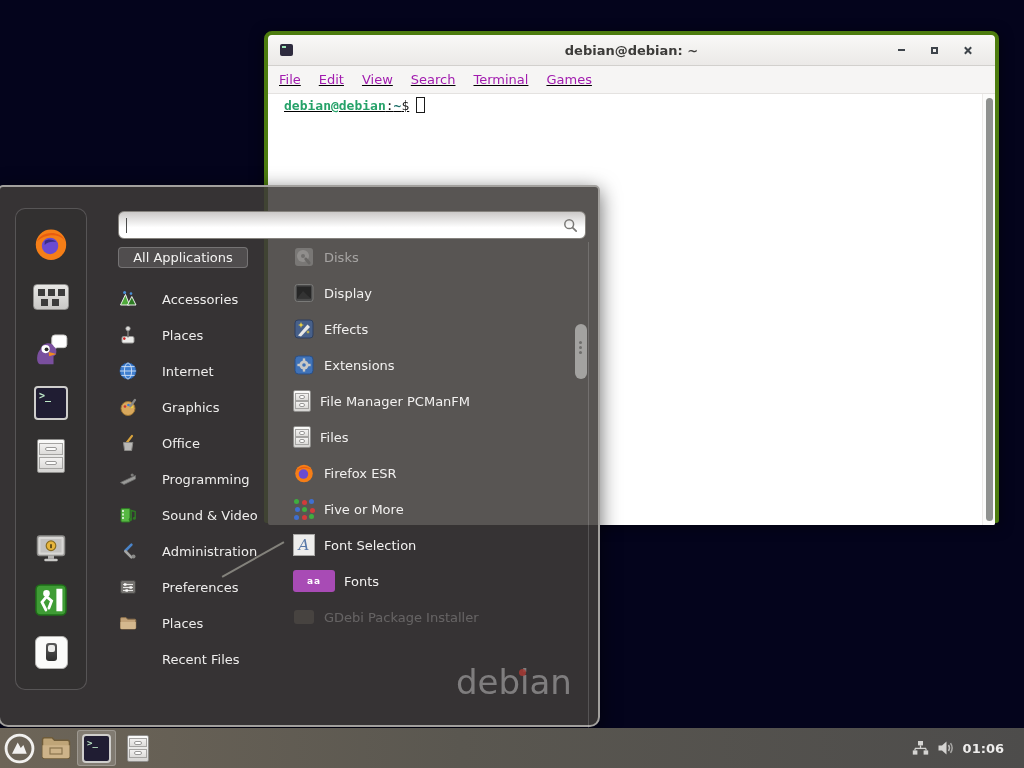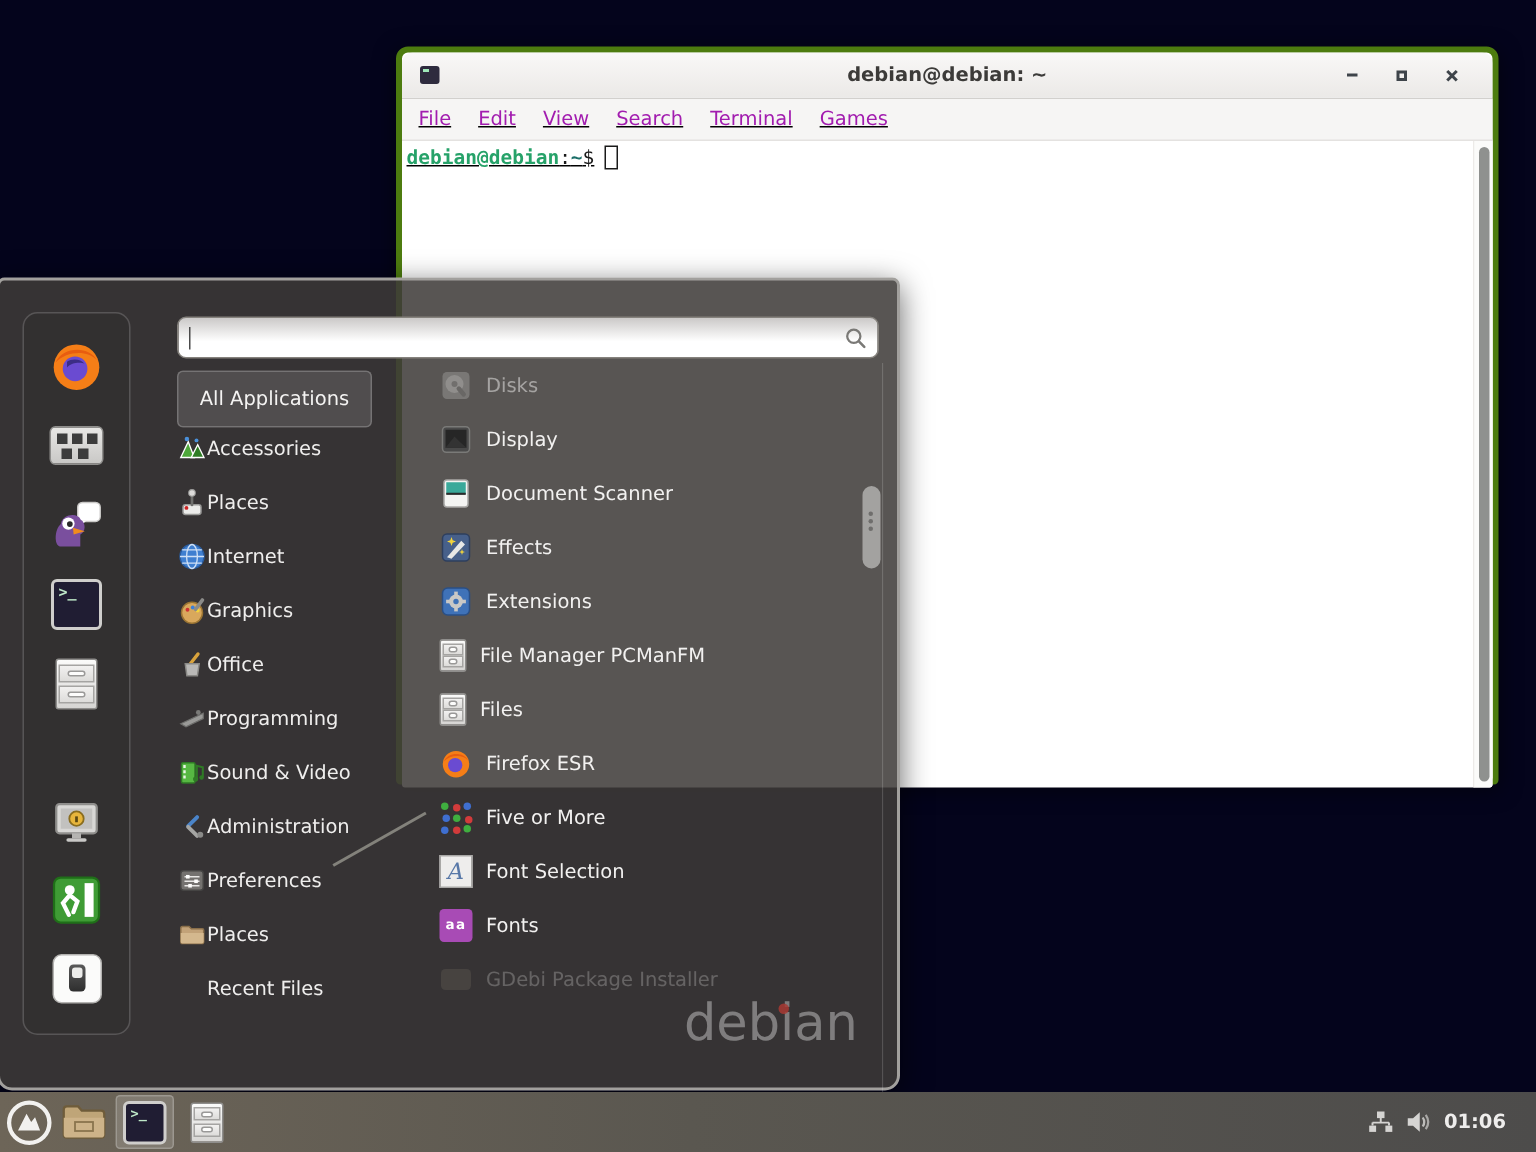--- a/index.html
+++ b/index.html
@@ -25,21 +25,21 @@
   .glyph-max{width:7px;height:7px;border:2px solid #3e444a;}
   .glyph-close{position:relative;width:9px;height:9px;}
   .glyph-close::before,.glyph-close::after{content:"";position:absolute;left:4px;top:0;width:2px;height:9px;background:#3e444a;}
   .glyph-close::before{transform:rotate(45deg);}
   .glyph-close::after{transform:rotate(-45deg);}
   .term-menubar{height:28px;background:#f6f5f4;border-bottom:1px solid #e4e2e0;
         display:flex;align-items:center;padding-left:2px;}
   .term-menu-item{font-size:13px;color:#a21caf;padding:3px 9px;}
   .term-body{position:relative;height:431px;background:#fff;border-radius:0 0 2px 2px;
         font-family:"DejaVu Sans Mono","Liberation Mono",monospace;font-size:13px;
-        padding:3px 0 0 3px;}
+        padding:3px 0 0 16px;}
   .p-user{color:#26a269;font-weight:bold;}
   .p-dark{color:#1a1a1a;}
   .p-path{color:#1b6e68;font-weight:bold;}
   .term-cursor{display:inline-block;width:9px;height:16px;border:1.5px solid #1a1a1a;
         vertical-align:text-bottom;margin-left:7px;}
   .term-scrollbar{position:absolute;right:0;top:0;width:13px;height:100%;
         background:#fbfbfa;border-left:1px solid #eceae8;border-radius:0 0 2px 0;}
   .term-thumb{position:absolute;left:3px;top:4px;width:7px;height:calc(100% - 8px);
         background:#8f918f;border-radius:4px;}
 
@@ -55,26 +55,26 @@
   .fav-group.bottom{margin-top:auto;gap:14px;}
   .fav{width:38px;height:38px;display:flex;align-items:center;justify-content:center;cursor:default;}
 
   .searchbox{position:absolute;left:118px;top:24px;width:468px;height:28px;
         border:1px solid #85827d;border-radius:6px;
         background:linear-gradient(#cbc9c8,#ffffff 60%);
         display:flex;align-items:center;padding:0 7px;}
   .search-caret{width:1px;height:15px;background:#4a4a4a;}
   .search-mag{margin-left:auto;}
 
-  .chip{position:absolute;left:118px;top:60px;width:130px;height:38px;
+  .chip{position:absolute;left:118px;top:60px;width:130px;height:21px;
         background:rgba(255,255,255,.13);border:1px solid rgba(255,255,255,.22);
         border-radius:4px;display:flex;align-items:center;justify-content:center;
         color:#f4f3f2;font-size:13px;}
   .cats{position:absolute;left:118px;top:94px;width:160px;}
-  .cat-row{height:36px;display:flex;align-items:center;gap:0;color:#efeeed;font-size:13px;}
+  .cat-row{height:36px;display:flex;align-items:center;gap:24px;color:#efeeed;font-size:13px;}
   .cat-ic{width:20px;height:20px;flex:0 0 20px;display:flex;align-items:center;justify-content:center;}
 
   .apps-frame{position:absolute;left:267px;top:55px;width:322px;height:640px;
         border-right:1px solid rgba(255,255,255,.16);
         border-bottom:1px solid rgba(255,255,255,.05);border-radius:0 0 10px 0;}
   .apps{position:absolute;left:267px;top:52px;width:300px;}
   .app-row{height:36px;display:flex;align-items:center;gap:9px;padding-left:26px;
         color:#f2f1f0;font-size:13px;}
   .app-row.dim1{opacity:.5;}
   .app-row.dim2{opacity:.55;}
@@ -90,21 +90,21 @@
   .cab{background:linear-gradient(#fbfbfa,#d6d5d3);border:1px solid #8f8e8c;border-radius:2px;
        display:flex;flex-direction:column;justify-content:space-evenly;padding:1px;}
   .cab .drawer{height:42%;border:1px solid #a5a4a2;background:linear-gradient(#f2f1f0,#dddcda);
        display:flex;align-items:center;justify-content:center;}
   .cab .drawer i{display:block;width:55%;height:4px;border:1px solid #9a9998;border-radius:2px;background:#fdfdfc;}
 
   
   .ico-fontsel{width:22px;height:22px;background:#eeedec;border:1px solid #a9a8a6;
        font-family:"DejaVu Serif","Liberation Serif",serif;font-style:italic;
        color:#5878a8;font-size:15px;display:flex;align-items:center;justify-content:center;}
-  .ico-fonts{width:22px;height:22px;background:#a84bb5;border-radius:3px;color:#fff;
+  .ico-fonts{width:42px;height:22px;background:#a84bb5;border-radius:3px;color:#fff;
        font-size:9px;font-weight:bold;display:flex;align-items:center;justify-content:center;letter-spacing:1px;}
   .ico-five{width:22px;height:22px;position:relative;}
   .ico-five::before{content:"";position:absolute;left:1px;top:1px;width:5px;height:5px;border-radius:50%;
        background:#3fae3f;box-shadow:8px 1px 0 #d23b3b,15px 0 0 #3f6fd0,
        1px 8px 0 #3f6fd0,8px 8px 0 #3fae3f,16px 9px 0 #d23b3b,
        0 16px 0 #3f6fd0,8px 16px 0 #d23b3b,15px 15px 0 #3fae3f;}
   .ico-four{width:21px;height:19px;background:#4e403d;border:1px solid #6a5a56;border-radius:2px;position:relative;}
   .ico-four::before{content:"";position:absolute;left:2px;top:2px;width:4px;height:4px;border-radius:50%;
        background:#cc4444;box-shadow:6px 0 0 #3fae3f,12px 0 0 #cc4444,
        0 5px 0 #3fae3f,6px 5px 0 #cc4444,12px 5px 0 #3fae3f,
@@ -398,30 +398,20 @@
               <rect x="2" y="2.5" width="18" height="17" rx="2.5" fill="#4a4a4a" stroke="#7a7a78"></rect>
               <rect x="4" y="4.5" width="14" height="12" fill="#262626"></rect>
               <path d="M4 16.5 L10 9 L14 13 L18 16.5 Z" fill="#333"></path>
             </svg>
         </span>
         <span>Display</span>
       </div>
       <div class="app-row">
         <span class="aico">
           <svg width="22" height="22" viewBox="0 0 22 22">
-              <rect x="3" y="2" width="16" height="18" rx="2" fill="#f4f4f2" stroke="#a9a8a6"></rect>
-              <rect x="4.5" y="3.5" width="13" height="8" fill="#3aa99a"></rect>
-              <rect x="4.5" y="10.5" width="13" height="1.4" fill="#2a2a2a"></rect>
-            </svg>
-        </span>
-        <span>Document Scanner</span>
-      </div>
-      <div class="app-row">
-        <span class="aico">
-          <svg width="22" height="22" viewBox="0 0 22 22">
               <rect x="2" y="2" width="18" height="18" rx="3" fill="#47608a" stroke="#2e3f5e"></rect>
               <path d="M5 17.5 L14.5 6.5 L17 9 L8 18.5 Z" fill="#e8e8e6"></path>
               <path d="M8 4 L8.8 6.2 L11 7 L8.8 7.8 L8 10 L7.2 7.8 L5 7 L7.2 6.2 Z" fill="#f2d43c"></path>
               <path d="M15 12 L15.5 13.5 L17 14 L15.5 14.5 L15 16 L14.5 14.5 L13 14 L14.5 13.5 Z" fill="#f2d43c"></path>
             </svg>
         </span>
         <span>Effects</span>
       </div>
       <div class="app-row">
         <span class="aico">

